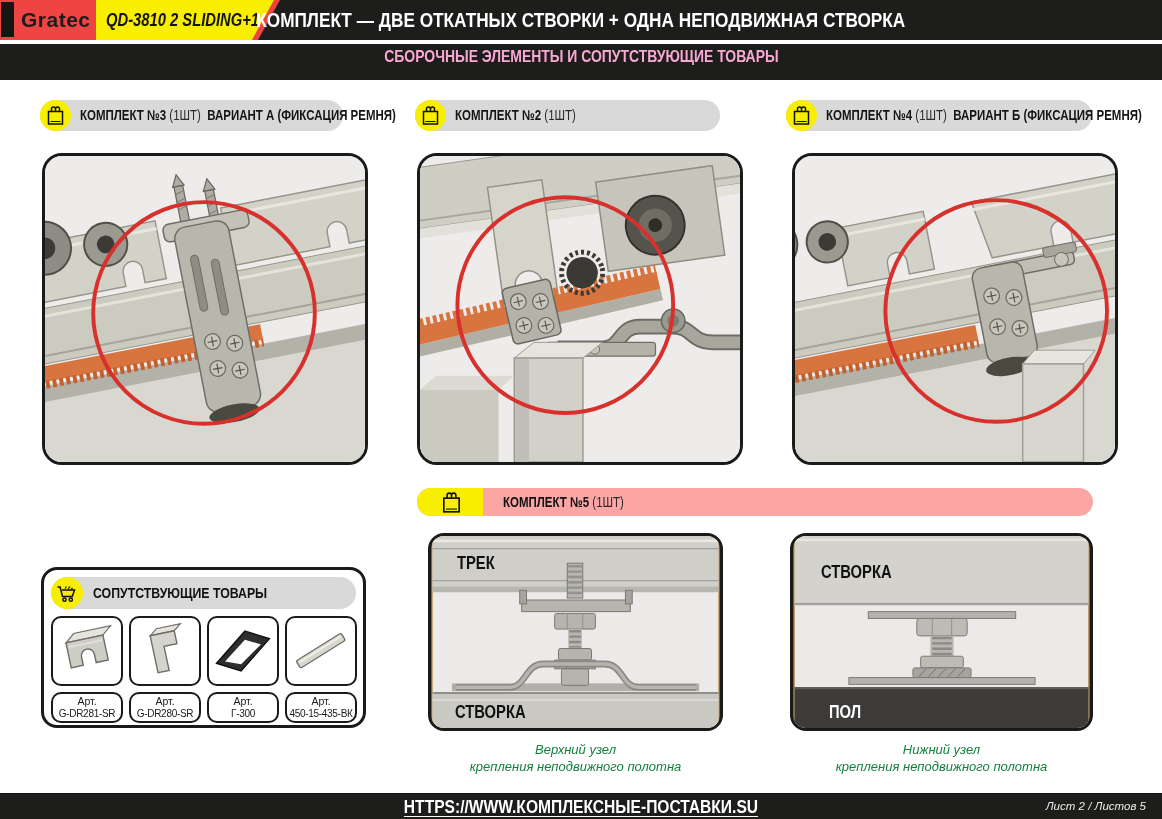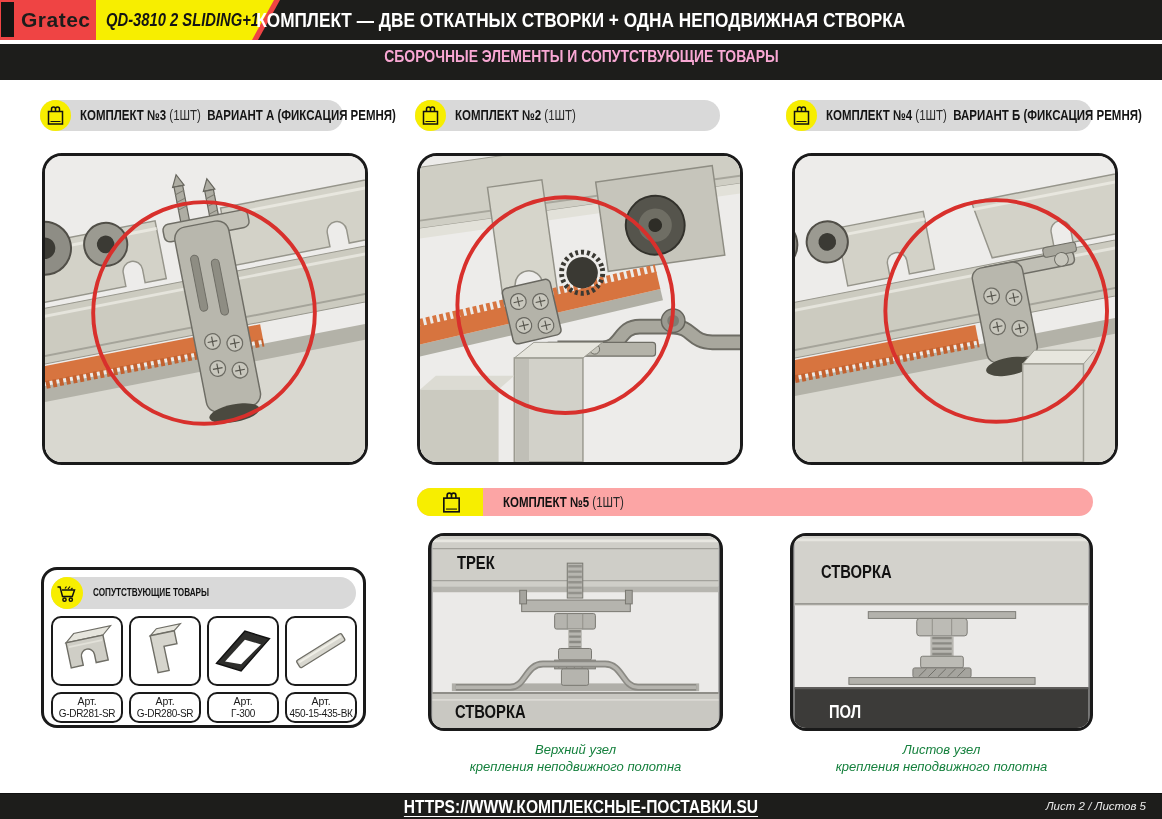--- a/index.html
+++ b/index.html
@@ -46,32 +46,32 @@
             border-radius:14px 0 0 14px;}
   .kit5icon svg{position:absolute;left:24px;top:3px;}
   .kit5text{position:absolute;left:86px;top:0;height:28px;line-height:28px;font-size:14px;white-space:nowrap;}
 
   
   .accbox{position:absolute;left:41px;top:567px;width:325px;height:161px;border:3px solid #1a1a1a;
           border-radius:16px;background:#fff;box-sizing:border-box;}
   .accheader{position:absolute;left:7px;top:7px;width:305px;height:32px;background:#d9d9d9;border-radius:16px;}
   .accicon{position:absolute;left:0;top:0;width:32px;height:32px;border-radius:50%;background:#f7ee00;}
   .accicon svg{position:absolute;left:4px;top:4px;}
-  .acctitle{position:absolute;left:42px;top:0;height:32px;line-height:32px;font-weight:bold;font-size:10px;}
+  .acctitle{position:absolute;left:42px;top:0;height:32px;line-height:32px;font-weight:bold;font-size:15px;}
   .thumb{position:absolute;top:46px;width:72px;height:70px;border:2px solid #1a1a1a;border-radius:10px;
          background:#fff;box-sizing:border-box;overflow:hidden;}
   .thumb svg{display:block;width:100%;height:100%;}
   .artpill{position:absolute;top:122px;width:72px;height:31px;border:2px solid #1a1a1a;border-radius:10px;
            box-sizing:border-box;text-align:center;color:#1a1a1a;padding-top:1px;}
   .artpill .alabel{font-size:10.5px;line-height:13px;}
   .artpill .aval{font-size:10px;line-height:12px;letter-spacing:-.3px;}
 
   
   .diagram{position:absolute;top:533px;height:198px;border:3px solid #1a1a1a;border-radius:16px;
-           overflow:hidden;box-sizing:border-box;background:#737373;}
+           overflow:hidden;box-sizing:border-box;background:#a16207;}
   .diagram svg{display:block;position:absolute;left:0;top:0;width:100%;height:100%;}
   .dlabel{position:absolute;font-weight:bold;font-size:18px;color:#111;}
   .caption{position:absolute;top:741px;text-align:center;font-style:italic;font-size:13px;
            line-height:17px;color:#15803d;}
 
   
   .footer{position:absolute;left:0;bottom:0;width:100%;height:25px;background:#1d1d1b;border-top:1px solid #111;}
   .footurl{position:absolute;left:0;top:0;width:100%;height:25px;line-height:25px;text-align:center;
            color:#fff;font-weight:bold;font-size:19px;cursor:pointer;}
   .footurl .condc{text-decoration:underline;text-underline-offset:3px;}
@@ -442,21 +442,21 @@
     </svg>
     <div class="dlabel" style="left:28px;top:26px;"><span class="cond">СТВОРКА</span></div>
     <div class="dlabel" style="left:36px;top:166px;color:#fff;"><span class="cond">ПОЛ</span></div>
   </div>
 
   <div class="caption" style="left:418px;width:315px;">
     <div>Верхний узел</div>
     <div>крепления неподвижного полотна</div>
   </div>
   <div class="caption" style="left:780px;width:323px;">
-    <div>Листов узел</div>
+    <div>Нижний узел</div>
     <div>крепления неподвижного полотна</div>
   </div>
 
   <div class="footer">
     <div class="footurl"><span class="condc">HTTPS://WWW.КОМПЛЕКСНЫЕ-ПОСТАВКИ.SU</span></div>
     <div class="footsheet">Лист 2 / Листов 5</div>
   </div>
 
 </div>
 

